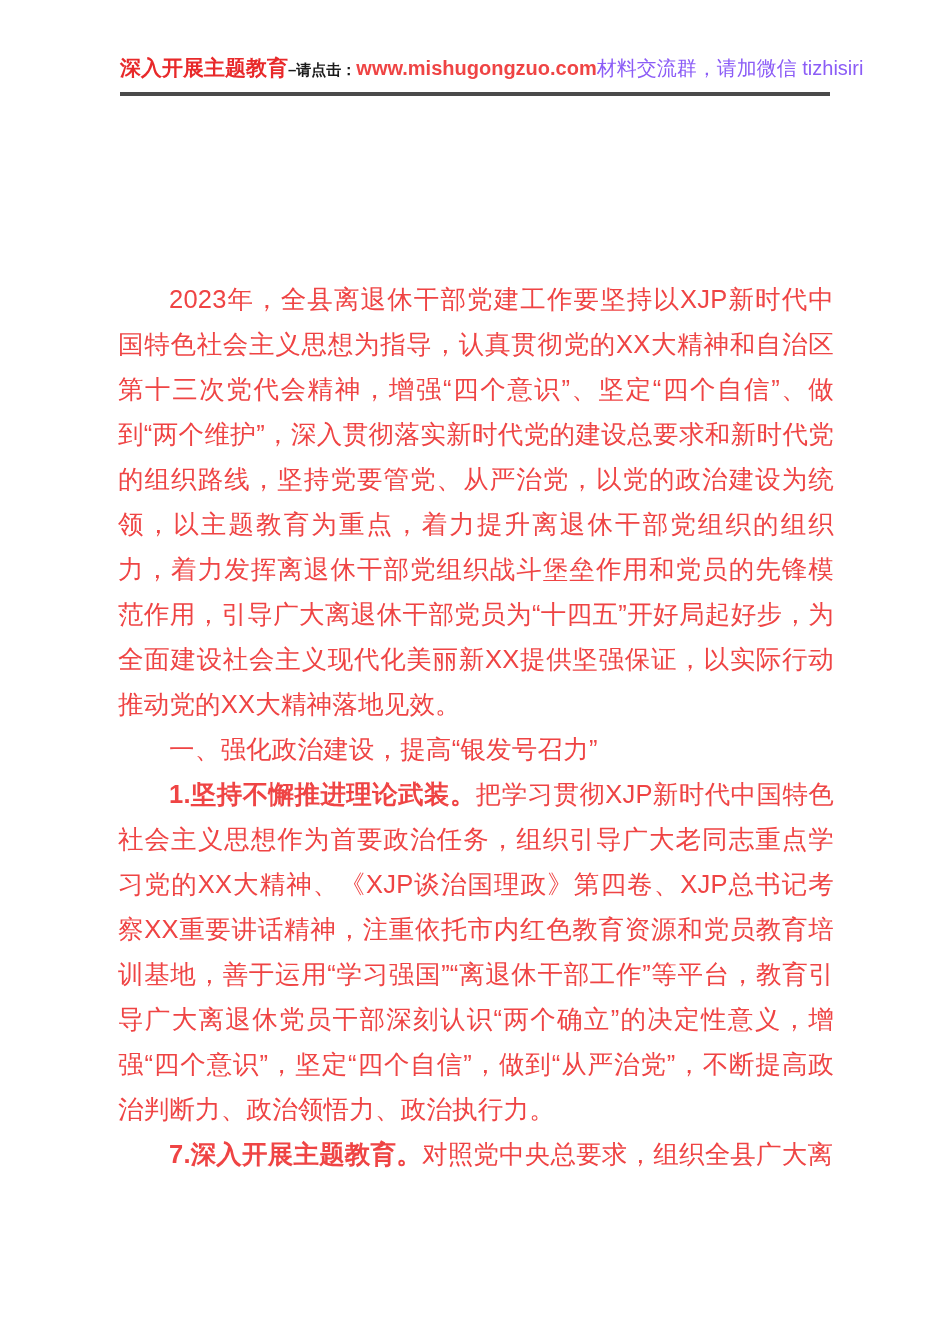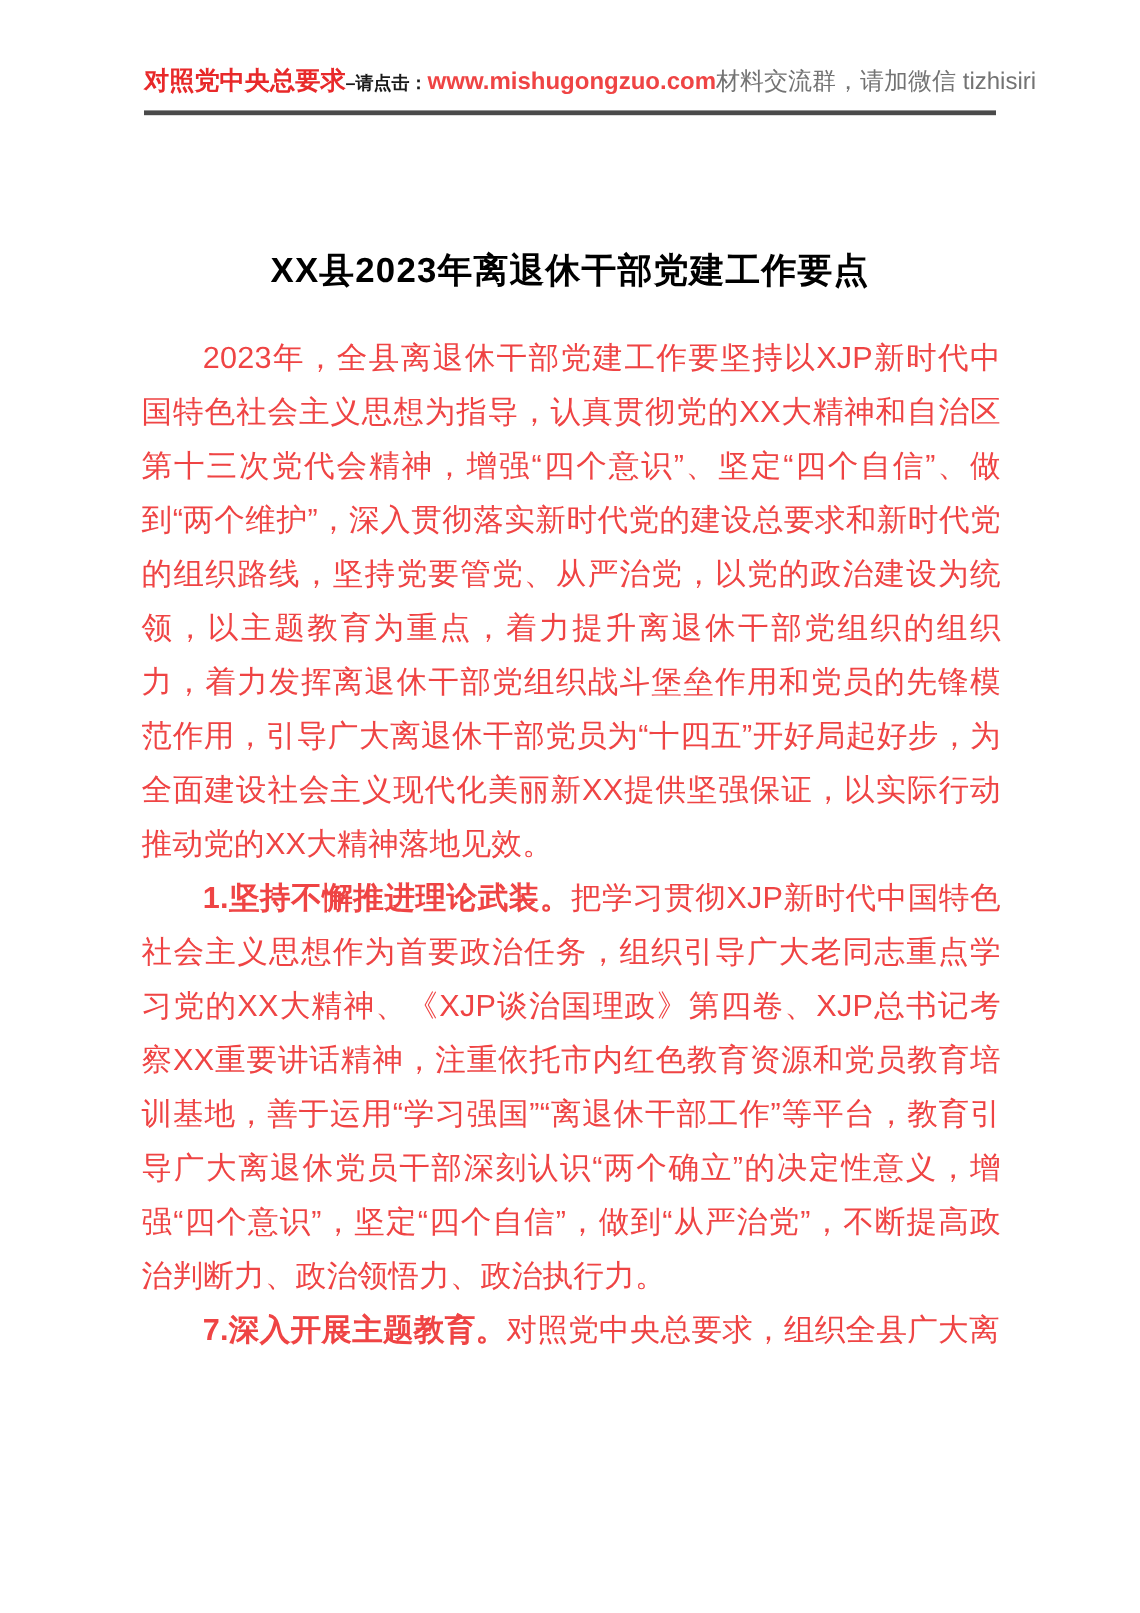--- a/index.html
+++ b/index.html
@@ -44,21 +44,21 @@
     color: #1a1a1a;
     font-weight: bold;
     font-size: 15px;
   }
   .hdr-blue {
     color: #ef4444;
     font-weight: bold;
     font-size: 20px;
   }
   .hdr-tail {
-    color: #737373;
+    color: #8b5cf6;
     font-weight: normal;
     font-size: 20px;
   }
   .header-rule {
     position: absolute;
     left: 120px;
     top: 92px;
     width: 710px;
     height: 4px;
     background: #4a4a4a;
@@ -97,25 +97,25 @@
   .lead {
     font-weight: bold;
   }
 </style>
 </head>
 <body>
 
 <div class="page">
 
   <div class="header-band">
-    <div class="header-line"><span class="hdr-red">对照党中央总要求</span><span class="hdr-black">–请点击：</span><span class="hdr-blue">www.mishugongzuo.com</span><span class="hdr-tail">材料交流群，请加微信 tizhisiri</span></div>
+    <div class="header-line"><span class="hdr-red">深入开展主题教育</span><span class="hdr-black">–请点击：</span><span class="hdr-blue">www.mishugongzuo.com</span><span class="hdr-tail">材料交流群，请加微信 tizhisiri</span></div>
   </div>
   <div class="header-rule"></div>
 
-  <div class="doc-title">XX县2023年离退休干部党建工作要点</div>
 
   <div class="doc-body">
     <p class="para"><span>2023年，全县离退休干部党建工作要坚持以XJP新时代中国特色社会主义思想为指导，认真贯彻党的XX大精神和自治区第十三次党代会精神，增强“四个意识”、坚定“四个自信”、做到“两个维护”，深入贯彻落实新时代党的建设总要求和新时代党的组织路线，坚持党要管党、从严治党，以党的政治建设为统领，以主题教育为重点，着力提升离退休干部党组织的组织力，着力发挥离退休干部党组织战斗堡垒作用和党员的先锋模范作用，引导广大离退休干部党员为“十四五”开好局起好步，为全面建设社会主义现代化美丽新XX提供坚强保证，以实际行动推动党的XX大精神落地见效。</span></p>
+    <p class="para"><span>一、强化政治建设，提高“银发号召力”</span></p>
     <p class="para"><span class="lead">1.坚持不懈推进理论武装。</span><span>把学习贯彻XJP新时代中国特色社会主义思想作为首要政治任务，组织引导广大老同志重点学习党的XX大精神、《XJP谈治国理政》第四卷、XJP总书记考察XX重要讲话精神，注重依托市内红色教育资源和党员教育培训基地，善于运用“学习强国”“离退休干部工作”等平台，教育引导广大离退休党员干部深刻认识“两个确立”的决定性意义，增强“四个意识”，坚定“四个自信”，做到“从严治党”，不断提高政治判断力、政治领悟力、政治执行力。</span></p>
     <p class="para"><span class="lead">7.深入开展主题教育。</span><span>对照党中央总要求，组织全县广大离</span></p>
   </div>
 
 </div>
 
 </body></html>

